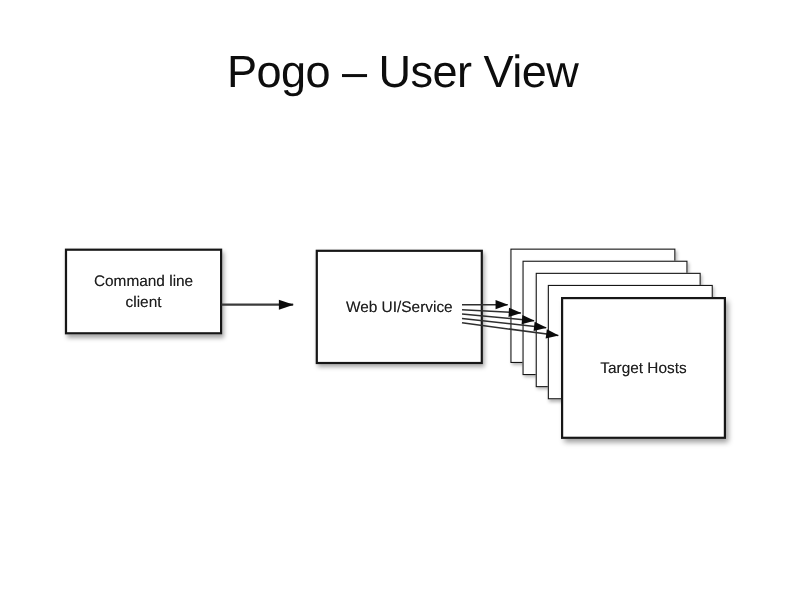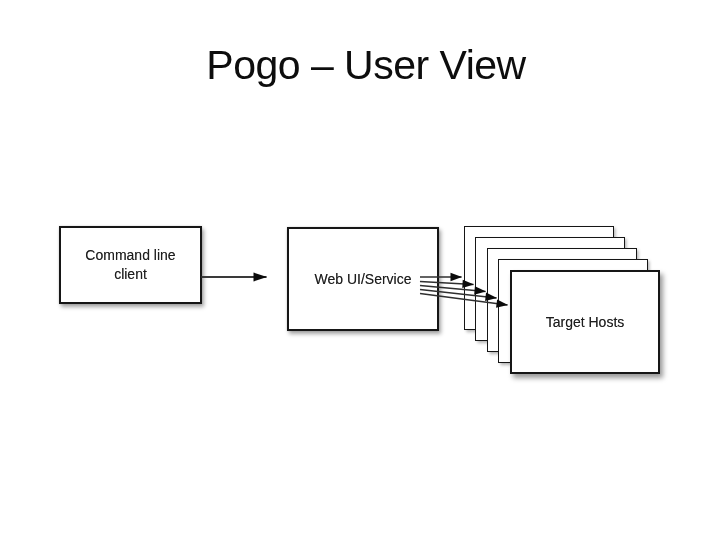--- a/index.html
+++ b/index.html
@@ -25,21 +25,21 @@
   .stack-box{
     position:absolute;width:150px;height:104px;background:#ffffff;
     border:1.7px solid #161616;box-sizing:border-box;
     box-shadow:1.5px 2px 3px rgba(0,0,0,0.30);
   }
   .stack-1{left:464px;top:226px;z-index:1;}
   .stack-2{left:475px;top:237px;z-index:2;}
   .stack-3{left:487px;top:248px;z-index:3;}
   .stack-4{left:498px;top:259px;z-index:4;}
   .node-hosts{
-    left:510px;top:270px;width:150px;height:104px;z-index:5;
+    left:510px;top:270px;width:150px;height:129px;z-index:5;
     border-width:2.4px;
     box-shadow:3px 4px 5px rgba(0,0,0,0.40);
   }
   .arrow-layer{position:absolute;inset:0;z-index:10;pointer-events:none;}
 </style>
 </head>
 <body>
 
 <div class="slide">
 

